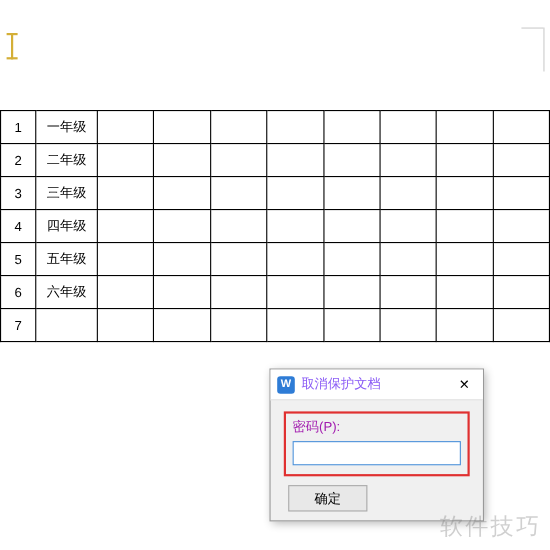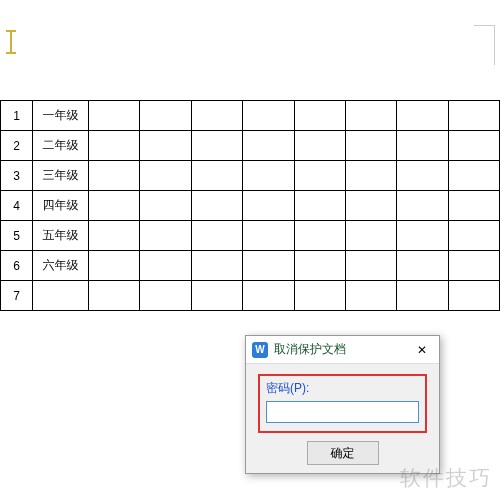--- a/index.html
+++ b/index.html
@@ -93,55 +93,55 @@
       background: #2e7cd6;
       border-radius: 3px;
       display: flex;
       align-items: center;
       justify-content: center;
       color: #fff;
       font-size: 10px;
       font-weight: bold;
       margin-right: 6px;
     }
-    .title-text { flex: 1; color: #14532d; }
+    .title-text { flex: 1; color: #8b5cf6; }
     .close-btn {
       width: 22px; height: 18px;
       display: flex;
       align-items: center;
       justify-content: center;
       font-size: 12px;
       cursor: pointer;
     }
     .dialog-body {
       padding: 10px 12px 8px 12px;
     }
     .pwd-outline {
       border: 2px solid #e03030;
       padding: 4px 6px 8px 6px;
       margin-bottom: 8px;
     }
     .pwd-label {
       font-size: 12px;
-      color: #1d4ed8;
+      color: #a21caf;
       margin-bottom: 4px;
     }
     .pwd-input {
       width: 100%;
       height: 22px;
       border: 1px solid #4a90d9;
       background: #fff;
       padding: 0 4px;
       font-size: 12px;
       outline: none;
     }
     .dialog-buttons {
       display: flex;
       gap: 10px;
-      justify-content: center;
+      justify-content: flex-start;
       padding: 0 4px;
     }
     .btn {
       width: 72px;
       height: 24px;
       background: #e8e8e8;
       border: 1px solid #aaa;
       font-size: 12px;
       cursor: pointer;
       font-family: inherit;

